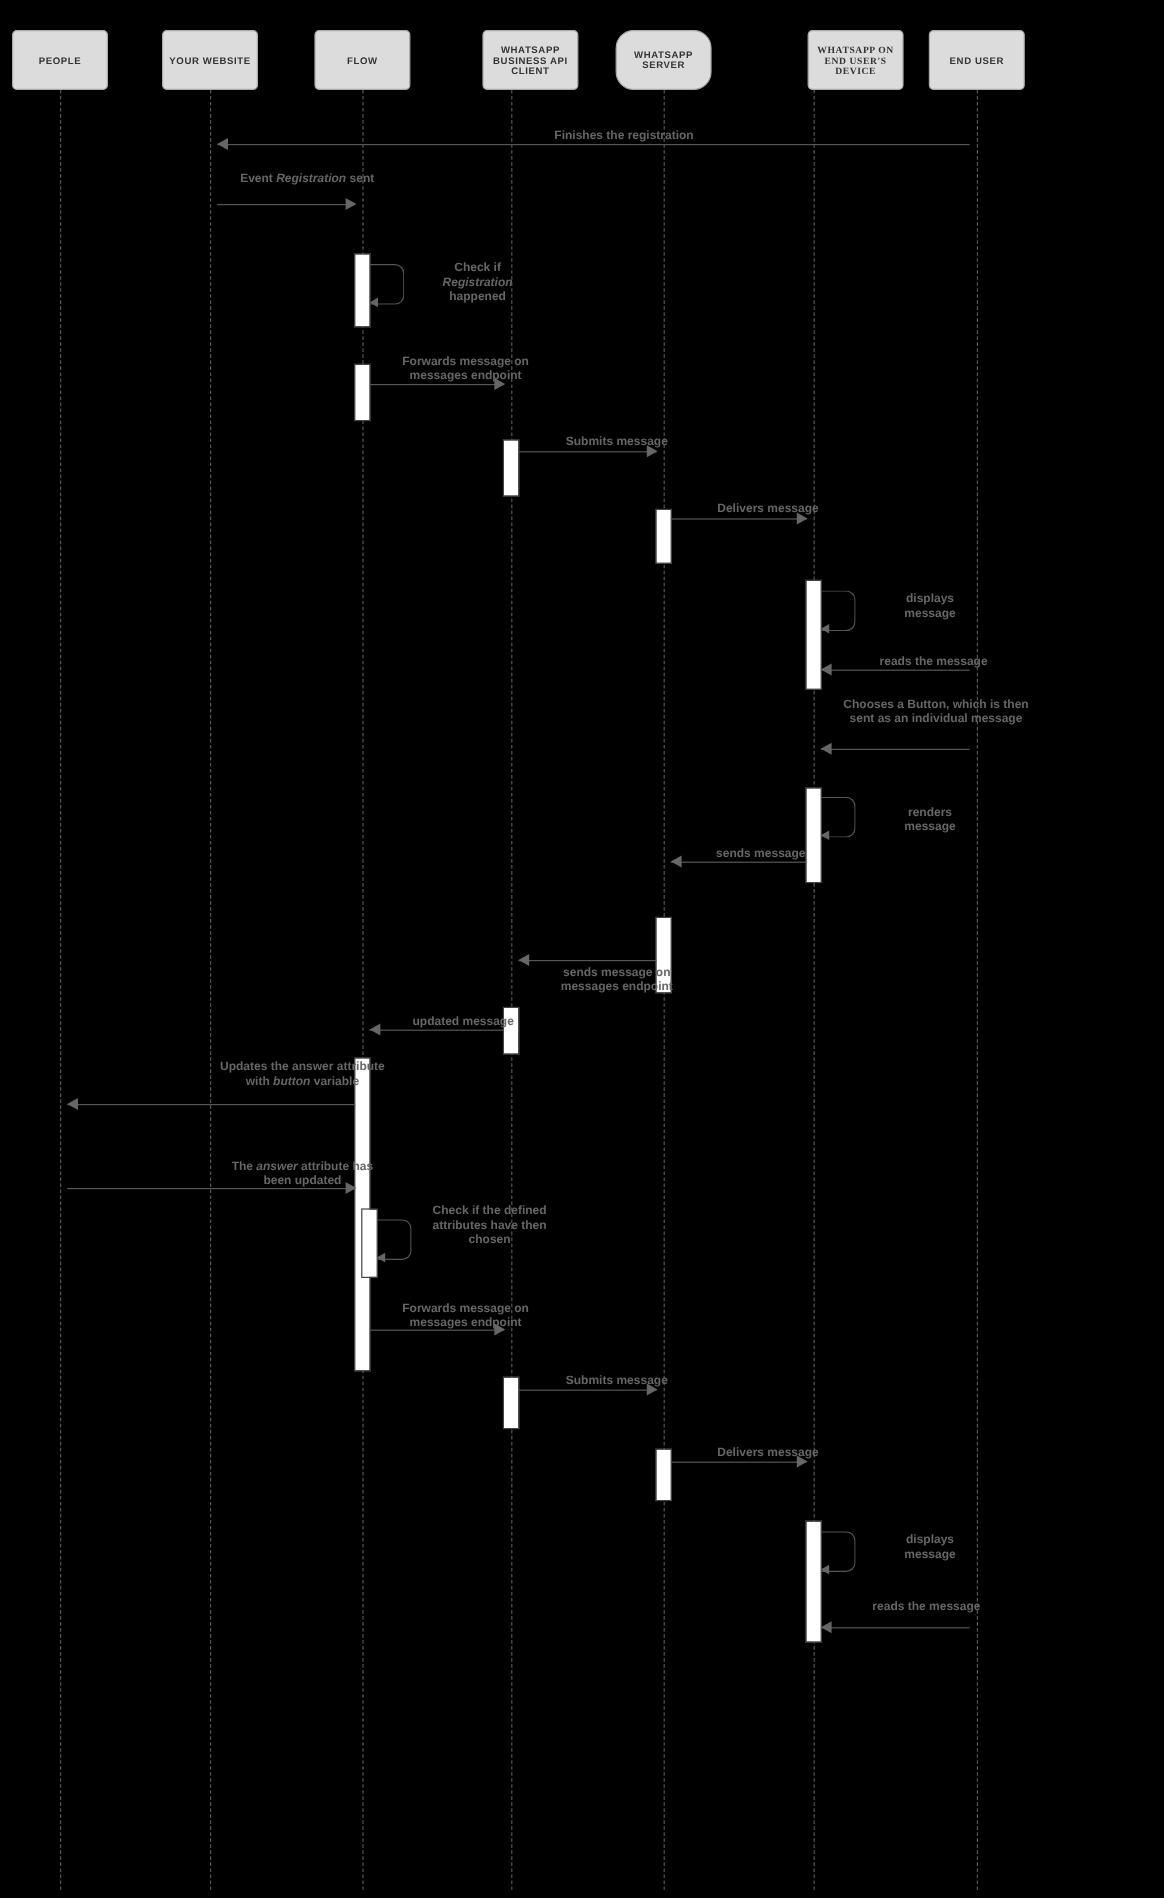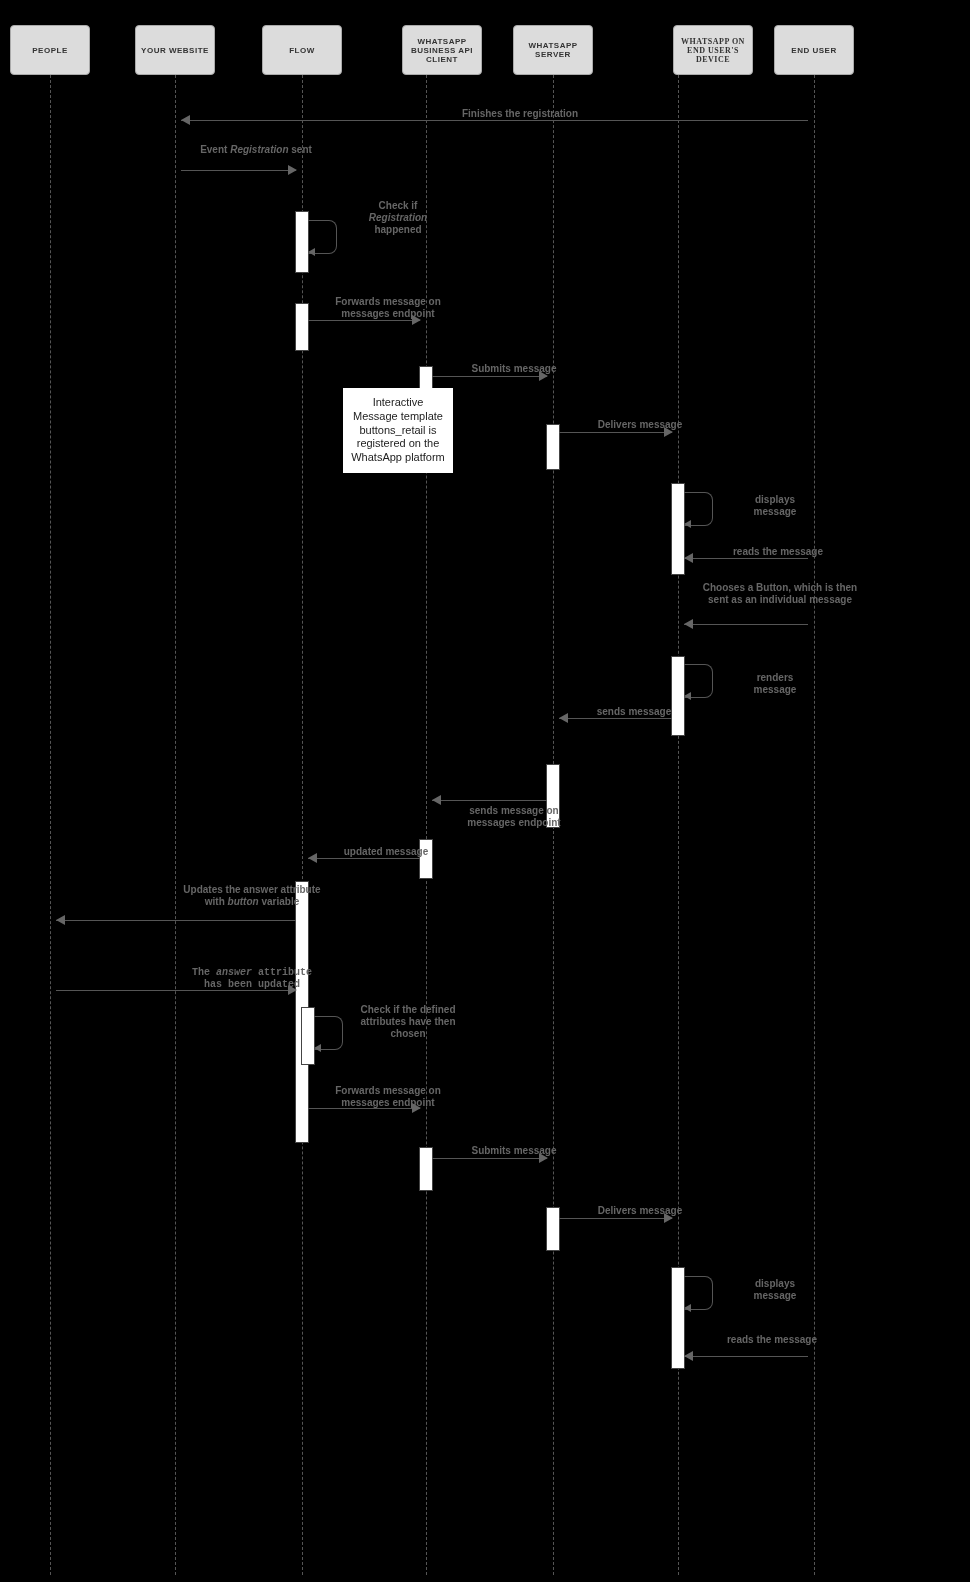--- a/index.html
+++ b/index.html
@@ -104,40 +104,39 @@
 
 <div class="stage" id="stage">
     <div class="participant" style="left: 10px;">PEOPLE</div>
     <div class="lifeline" style="left: 50px; height: 1500px;"></div>
     <div class="participant" style="left: 135px;">YOUR WEBSITE</div>
     <div class="lifeline" style="left: 175px; height: 1500px;"></div>
     <div class="participant" style="left: 262px;">FLOW</div>
     <div class="lifeline" style="left: 302px; height: 1500px;"></div>
     <div class="participant" style="left: 402px;">WHATSAPP BUSINESS API CLIENT</div>
     <div class="lifeline" style="left: 426px; height: 1500px;"></div>
-    <div class="participant" style="left: 513px;">WHATSAPP SERVER</div>
+    <div class="participant" style="left: 513px; border-radius: 15px;">WHATSAPP SERVER</div>
     <div class="lifeline" style="left: 553px; height: 1500px;"></div>
     <div class="participant" style="left: 673px; font-family: Liberation Serif, serif;">WHATSAPP ON END USER'S DEVICE</div>
     <div class="lifeline" style="left: 678px; height: 1500px;"></div>
     <div class="participant" style="left: 774px;">END USER</div>
     <div class="lifeline" style="left: 814px; height: 1500px;"></div>
     <div class="activation" style="left: 296px; top: 212px; height: 60px;"></div>
     <div class="activation" style="left: 296px; top: 304px; height: 46px;"></div>
     <div class="activation" style="left: 420px; top: 367px; height: 46px;"></div>
     <div class="activation" style="left: 547px; top: 425px; height: 44px;"></div>
     <div class="activation" style="left: 672px; top: 484px; height: 90px;"></div>
     <div class="activation" style="left: 672px; top: 657px; height: 78px;"></div>
     <div class="activation" style="left: 547px; top: 765px; height: 62px;"></div>
     <div class="activation" style="left: 420px; top: 840px; height: 38px;"></div>
     <div class="activation" style="left: 296px; top: 882px; height: 260px;"></div>
     <div class="activation" style="left: 302px; top: 1008px; height: 56px;"></div>
     <div class="activation" style="left: 420px; top: 1148px; height: 42px;"></div>
     <div class="activation" style="left: 547px; top: 1208px; height: 42px;"></div>
     <div class="activation" style="left: 672px; top: 1268px; height: 100px;"></div>
-    <div class="note" style="left: 343px; top: 388px; width: 110px; min-height: 78px;">Interactive Message template buttons_retail is registered on the WhatsApp platform</div>
     <div class="arrow-line" style="left: 181px; top: 120px; width: 627px;"></div>
     <div class="arrow-head left" style="top: 115px; left: 181px;"></div>
     <div class="msg-label" style="left: 440px; top: 108px; width: 160px;">Finishes the registration</div>
     <div class="arrow-line" style="left: 181px; top: 170px; width: 115px;"></div>
     <div class="arrow-head right" style="top: 165px; left: 288px;"></div>
     <div class="msg-label" style="left: 186px; top: 144px; width: 140px;">Event <em>Registration</em> sent</div>
     <div class="arrow-line" style="left: 308px; top: 320px; width: 112px;"></div>
     <div class="arrow-head right" style="top: 315px; left: 412px;"></div>
     <div class="msg-label" style="left: 318px; top: 296px; width: 140px;">Forwards message on messages endpoint</div>
     <div class="arrow-line" style="left: 432px; top: 376px; width: 115px;"></div>
@@ -159,36 +158,36 @@
     <div class="arrow-head left" style="top: 795px; left: 432px;"></div>
     <div class="msg-label" style="left: 444px; top: 777px; width: 140px; margin-top: 28px;">sends message on messages endpoint</div>
     <div class="arrow-line" style="left: 308px; top: 858px; width: 112px;"></div>
     <div class="arrow-head left" style="top: 853px; left: 308px;"></div>
     <div class="msg-label" style="left: 326px; top: 846px; width: 120px;">updated message</div>
     <div class="arrow-line" style="left: 56px; top: 920px; width: 240px;"></div>
     <div class="arrow-head left" style="top: 915px; left: 56px;"></div>
     <div class="msg-label" style="left: 182px; top: 884px; width: 140px;">Updates the answer attribute with <em>button</em> variable</div>
     <div class="arrow-line" style="left: 56px; top: 990px; width: 240px;"></div>
     <div class="arrow-head right" style="top: 985px; left: 288px;"></div>
-    <div class="msg-label" style="left: 182px; top: 967px; width: 140px; font-family: Liberation Mono, monospace;">The <em>answer</em> attribute has been updated</div>
+    <div class="msg-label" style="left: 182px; top: 967px; width: 140px;">The <em>answer</em> attribute has been updated</div>
     <div class="arrow-line" style="left: 308px; top: 1108px; width: 112px;"></div>
     <div class="arrow-head right" style="top: 1103px; left: 412px;"></div>
     <div class="msg-label" style="left: 318px; top: 1085px; width: 140px;">Forwards message on messages endpoint</div>
     <div class="arrow-line" style="left: 432px; top: 1158px; width: 115px;"></div>
     <div class="arrow-head right" style="top: 1153px; left: 539px;"></div>
     <div class="msg-label" style="left: 454px; top: 1145px; width: 120px;">Submits message</div>
     <div class="arrow-line" style="left: 559px; top: 1218px; width: 113px;"></div>
     <div class="arrow-head right" style="top: 1213px; left: 664px;"></div>
     <div class="msg-label" style="left: 580px; top: 1205px; width: 120px;">Delivers message</div>
     <div class="arrow-line" style="left: 684px; top: 1356px; width: 124px;"></div>
     <div class="arrow-head left" style="top: 1351px; left: 684px;"></div>
     <div class="msg-label" style="left: 722px; top: 1334px; width: 100px;">reads the message</div>
     <div class="selfcall" style="left: 308px; top: 220px;"></div>
     <div class="selfback" style="left: 308px; top: 248px;"></div>
-    <div class="msg-label" style="left: 358px; top: 200px; width: 80px;">Check if <em>Registration</em> happened</div>
+    <div class="msg-label" style="left: 358px; top: 218px; width: 80px;">Check if <em>Registration</em> happened</div>
     <div class="selfcall" style="left: 684px; top: 492px;"></div>
     <div class="selfback" style="left: 684px; top: 520px;"></div>
     <div class="msg-label" style="left: 740px; top: 494px; width: 70px;">displays message</div>
     <div class="selfcall" style="left: 684px; top: 664px;"></div>
     <div class="selfback" style="left: 684px; top: 692px;"></div>
     <div class="msg-label" style="left: 740px; top: 672px; width: 70px;">renders message</div>
     <div class="selfcall" style="left: 314px; top: 1016px;"></div>
     <div class="selfback" style="left: 314px; top: 1044px;"></div>
     <div class="msg-label" style="left: 358px; top: 1004px; width: 100px;">Check if the defined attributes have then chosen</div>
     <div class="selfcall" style="left: 684px; top: 1276px;"></div>

